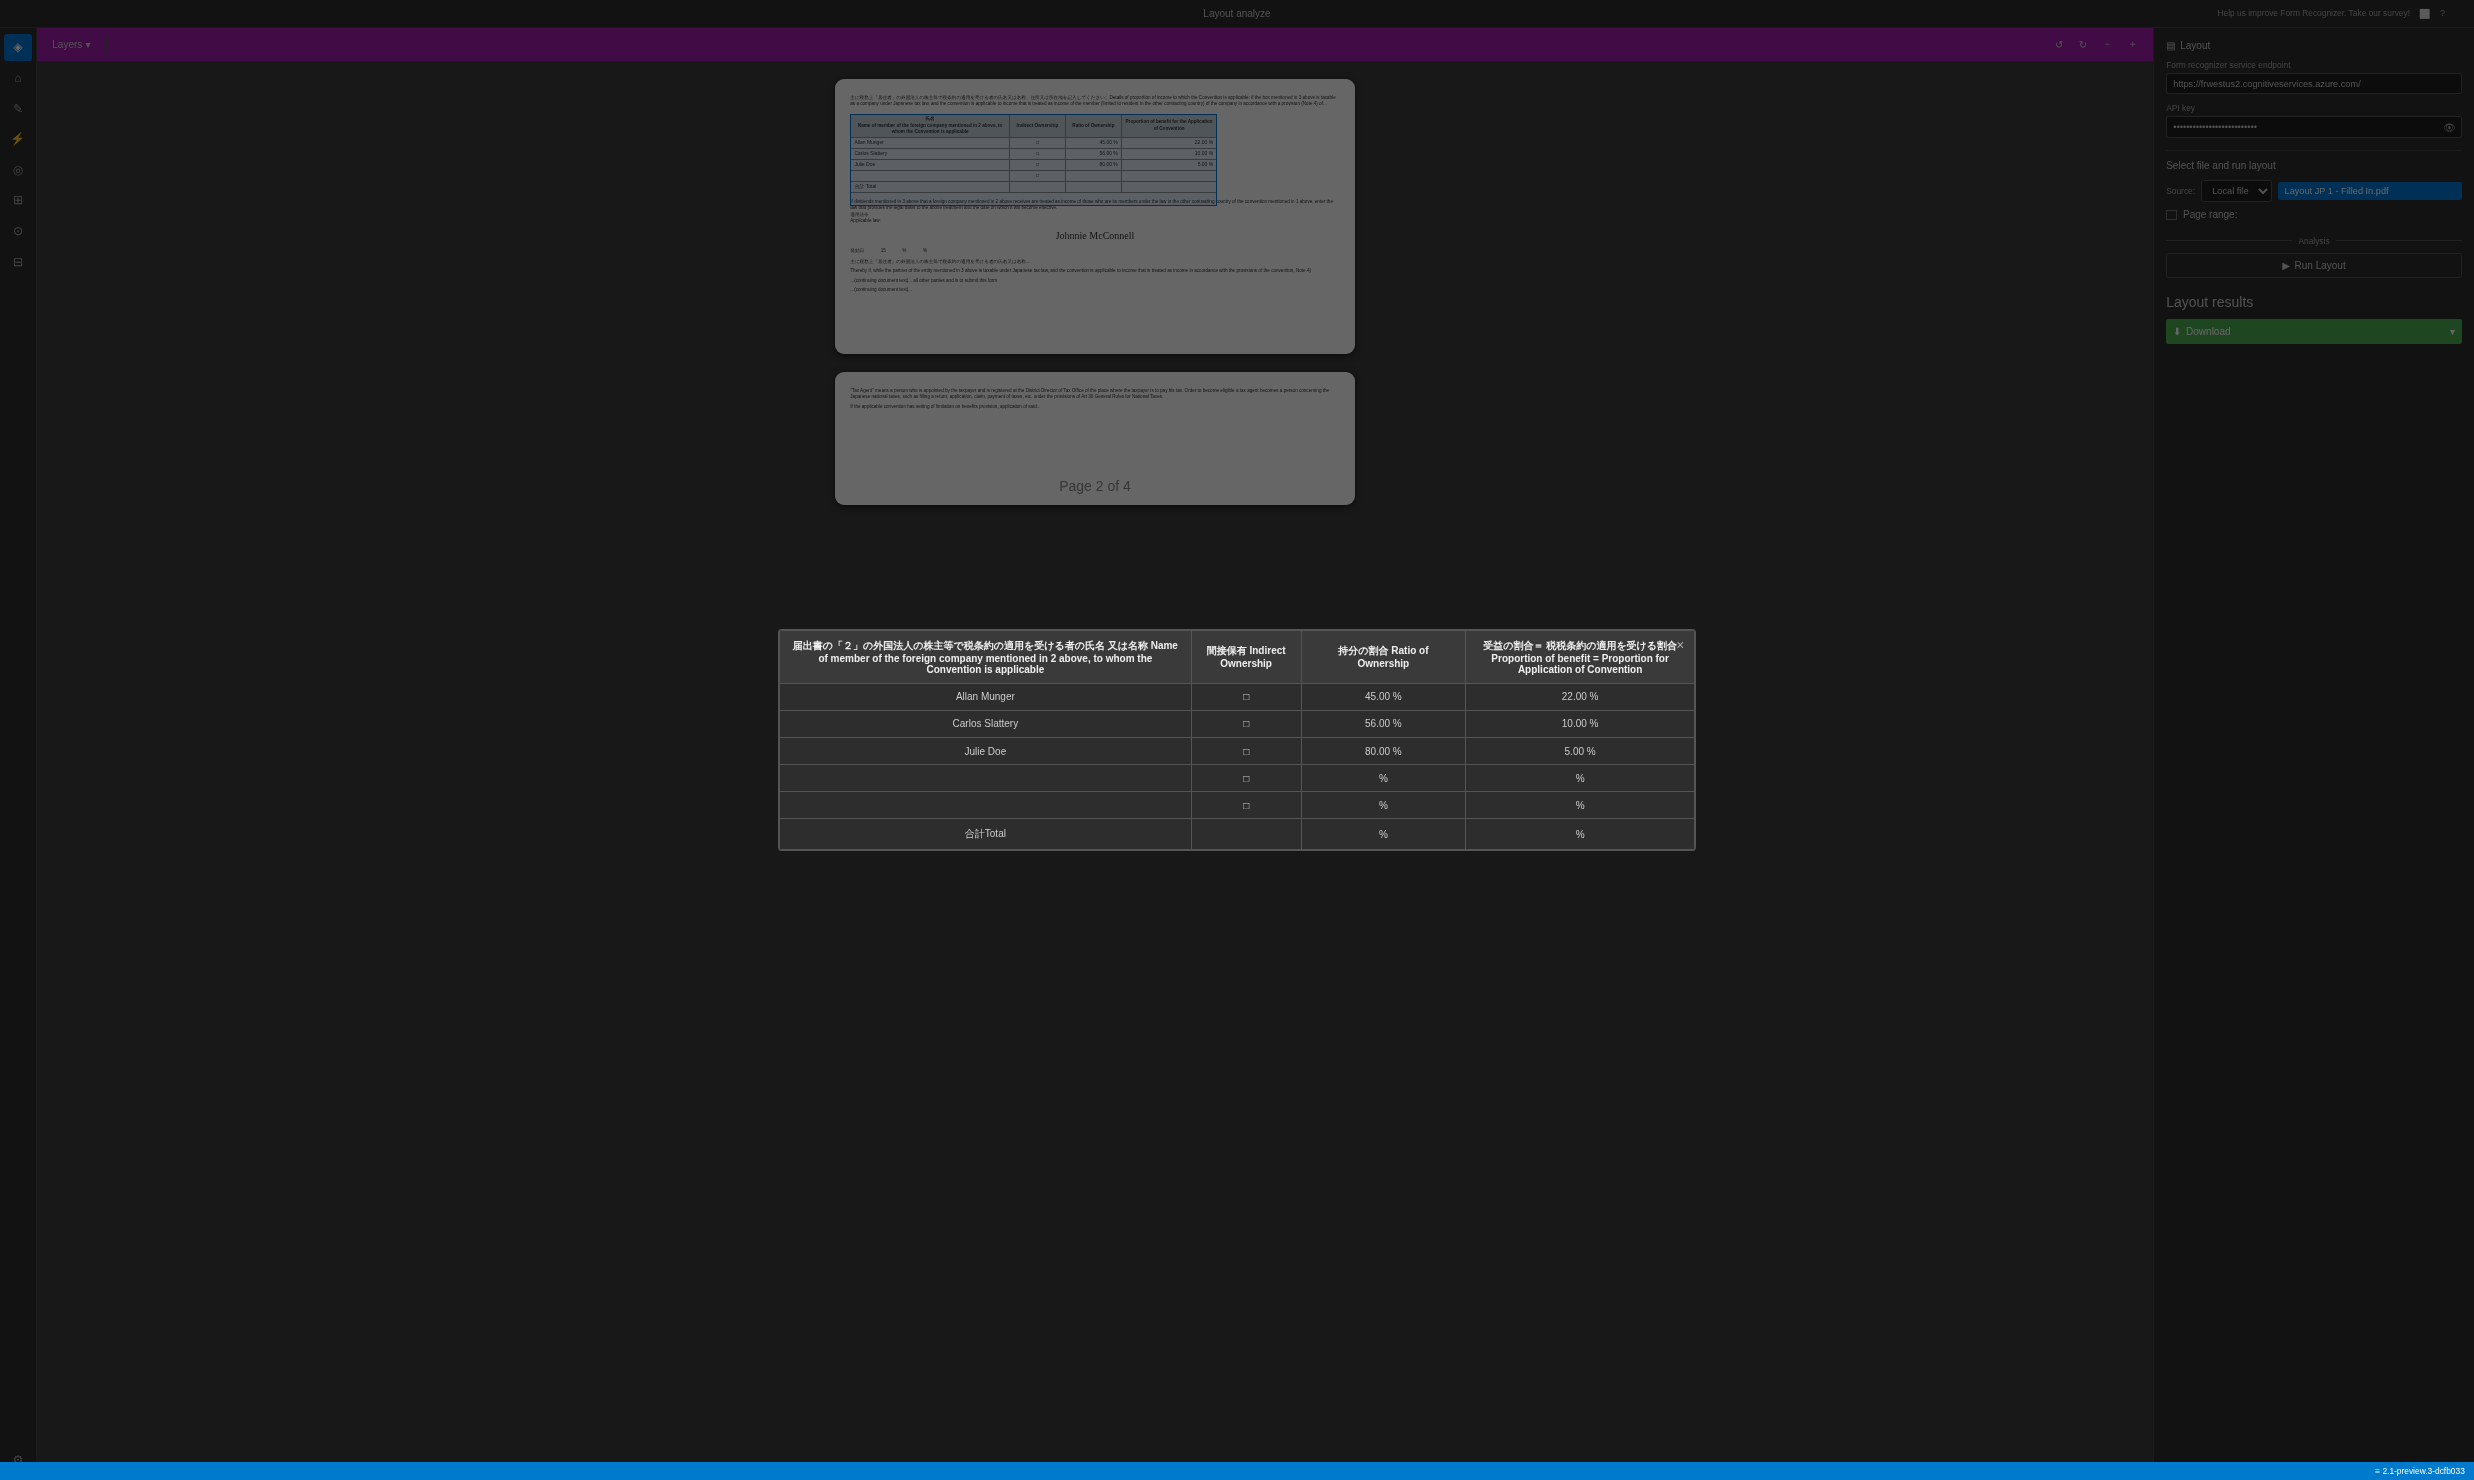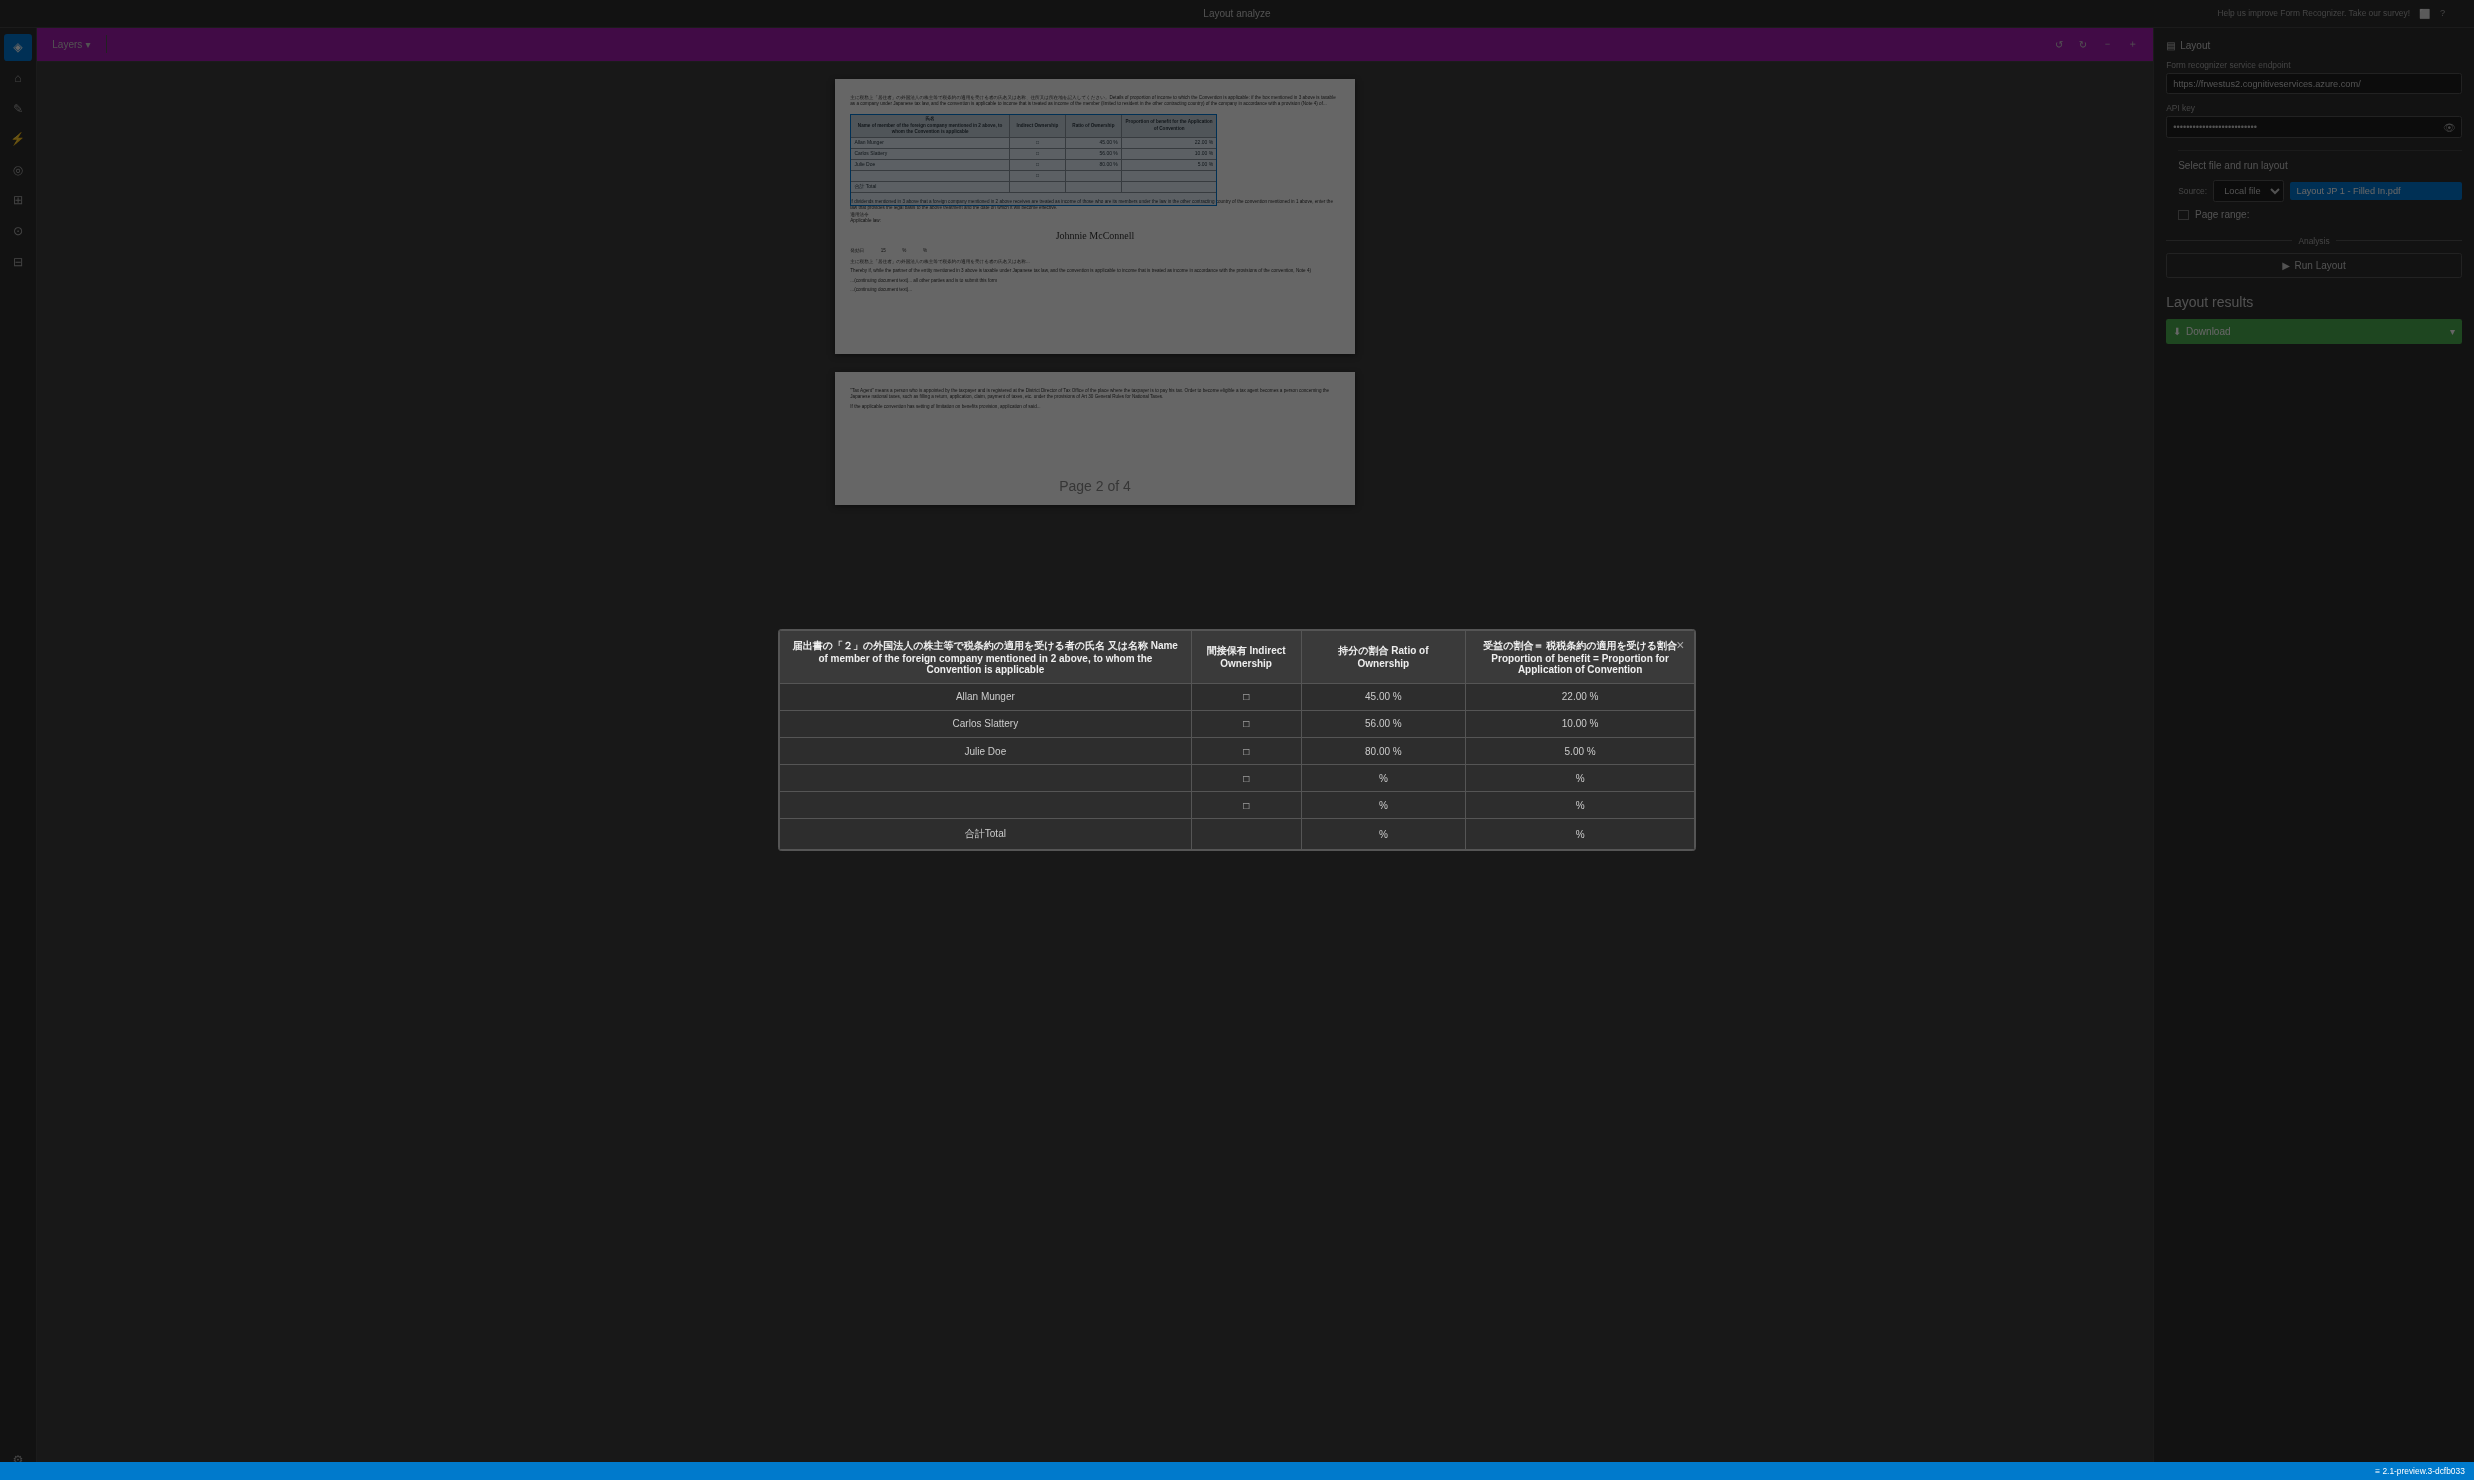--- a/index.html
+++ b/index.html
@@ -120,21 +120,21 @@
     .modal-table th, .modal-table td {
       border: 0.8px solid #555; padding: 7.6px 10.7px; vertical-align: middle;
     }
     .modal-table th { background: #3a3a3a; color: #eee; font-weight: 600; text-align: center; }
     .modal-table td { text-align: center; color: #ccc; }
     .modal-table td:first-child { text-align: center; }
 
     
     .page-container {
       position: relative; width: 520px; background: white;
-      margin: 9px auto; box-shadow: 0 1.5px 6.1px rgba(0,0,0,0.5);
+      margin: 9px auto; box-shadow: 0 1.5px 6.1px rgba(0,0,0,0.5); border-radius: 9px;
     }
     .page-content {
       padding: 15.3px; font-size: 5.4px; color: #333; line-height: 1.4;
       position: relative;
     }
     .page-table {
       width: 100%; border-collapse: collapse; margin: 6.1px 0; font-size: 5.4px;
     }
     .page-table th, .page-table td {
       border: 0.8px solid #999; padding: 1.5px 3.1px; font-size: 5px;
@@ -270,21 +270,21 @@
 
   <div class="panel-label">Form recognizer service endpoint</div>
   <input class="panel-input" type="text" value="https://frwestus2.cognitiveservices.azure.com/" style="">
 
   <div class="panel-label">API key</div>
   <div class="input-with-icon">
     <input class="panel-input" type="password" value="••••••••••••••••••••••••••" style="">
     <span class="input-eye">👁</span>
   </div>
 
-  <div style="margin-top:12.2px; border-top:0.8px solid #444; padding-top:9.2px;margin-left:12px;">
+  <div style="margin-top:12.2px; border-top:0.8px solid #444; padding-top:9.2px;">
     <div class="panel-section-title">Select file and run layout</div>
     <div class="panel-row">
       <span class="source-label">Source:</span>
       <select class="source-select"><option>Local file</option></select>
       <div class="file-name-box">Layout JP 1 - Filled In.pdf</div>
     </div>
     <div class="page-range-row">
       <div class="checkbox"></div>
       <span>Page range:</span>
     </div>

